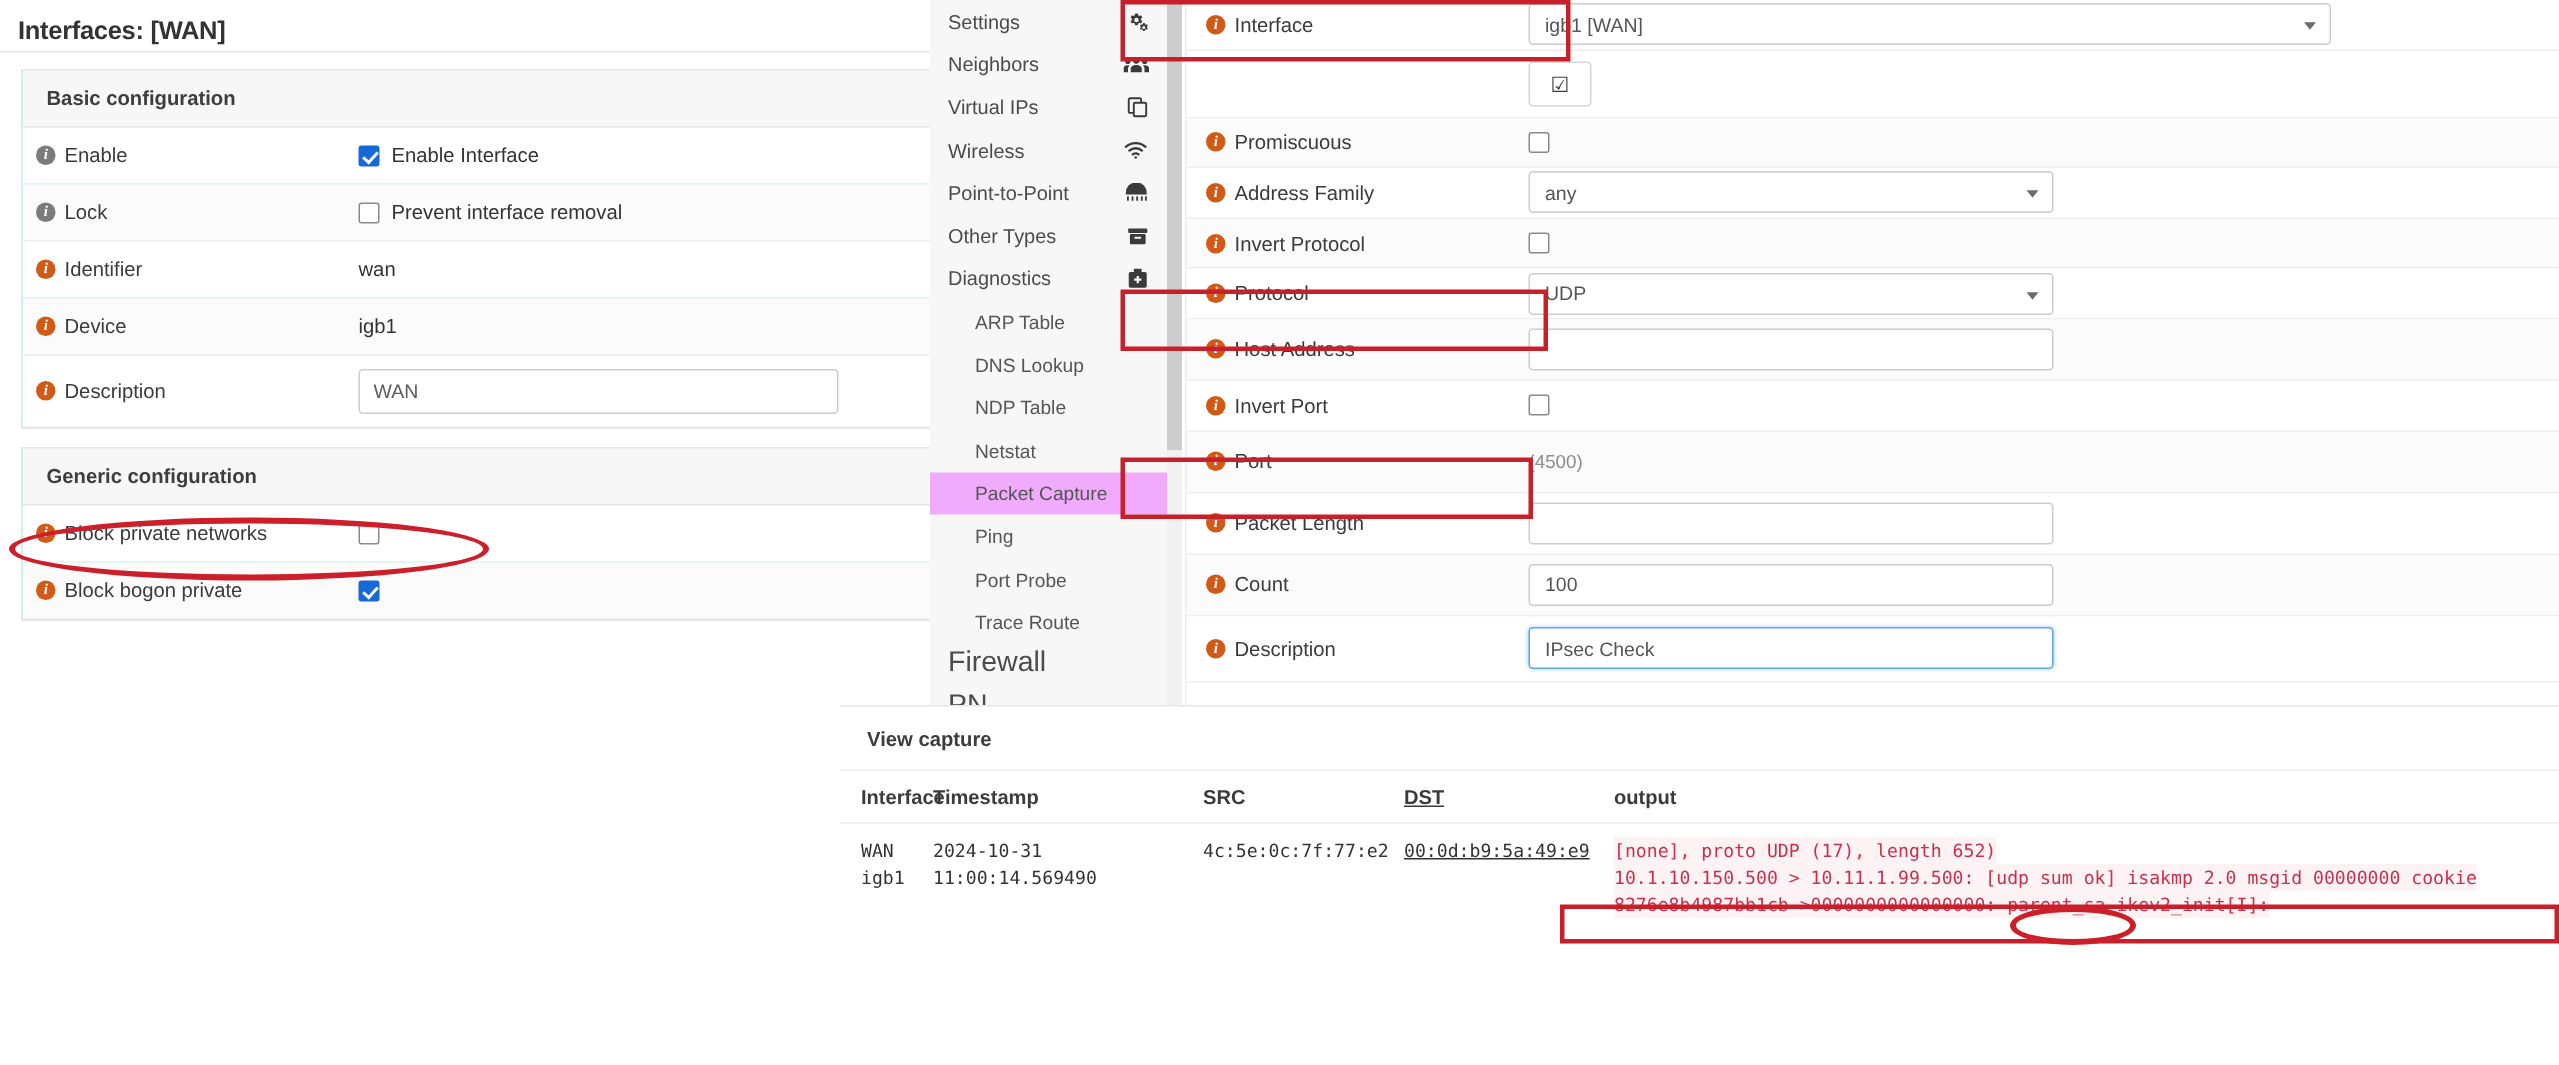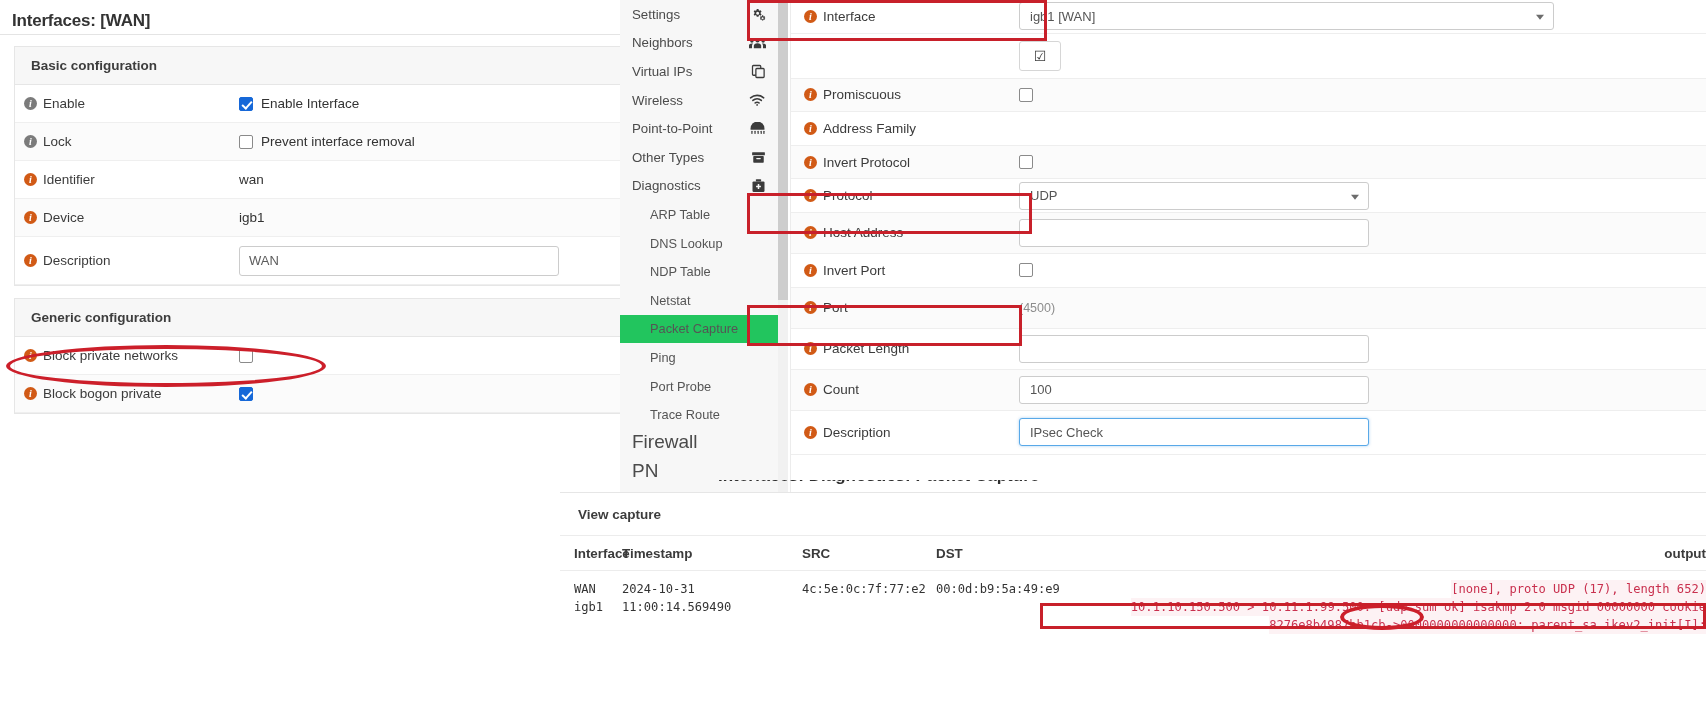--- a/index.html
+++ b/index.html
@@ -65,21 +65,21 @@
   
   .nav-col {
     position:absolute; left:620px; top:0; width:160px; height:492px;
     background:#f7f7f7; overflow:hidden;
   }
   .nav-item {
     display:flex; align-items:center; justify-content:space-between;
     height:28.6px; padding: 0 14px 0 12px; font-size:13.3px; color:#4b4b4b;
   }
   .nav-item.sub { padding-left: 30px; font-size:12.8px; color:#555; }
-  .nav-item.active { background:#22c55e; }
+  .nav-item.active { background:#f0abfc; }
   .nav-item .nico { color:#3b3b3b; display:flex; align-items:center; }
   .nav-foot { font-size:19px; color:#4b4b4b; padding:0 0 0 12px; height:28.6px; display:flex; align-items:flex-start; }
 
   
   .nav-scroll {
     position:absolute; left:778px; top:0; width:10px; height:492px; background:#f1f1f1;
   }
   .nav-scroll .thumb {
     position:absolute; left:0; top:0; width:10px; height:300px; background:#cdcdcd; border-radius:0;
   }
@@ -122,38 +122,38 @@
 
   
   .ghost-head {
     position:absolute; left:718px; top:480px; width:700px; height:24px;
     font-size:17px; font-weight:bold; color:#2f2f2f; overflow:hidden;
     white-space:nowrap;
   }
   .ghost-head span { display:block; margin-top:-14px; }
 
   .bottom-panel {
-    position:absolute; left:560px; top:492px; width:1146px; height:218px;
+    position:absolute; left:560px; top:470px; width:1146px; height:218px;
     background:#fff; border-top:1px solid #e6e6e6;
   }
   .bottom-title {
     font-size:13.5px; font-weight:bold; color:#3d3d3d; padding:14px 0 13px 18px;
     border-bottom:1px solid #ececec;
   }
   .cap-table { width:100%; font-size:13px; }
   .cap-head {
     display:flex; font-weight:bold; color:#3b3b3b; font-size:13.4px;
     padding:10px 0 9px 0; border-bottom:1px solid #ececec;
   }
   .cap-body { display:flex; padding-top:9px; }
   .c-if   { width:62px; flex:0 0 62px; padding-left:14px; }
   .c-ts   { width:180px; flex:0 0 180px; }
   .c-src  { width:134px; flex:0 0 134px; }
-  .c-dst  { width:140px; flex:0 0 140px; }
-  .c-out  { flex:1;text-align:right; }
+  .c-dst  { width:140px; flex:0 0 140px;text-decoration:underline; }
+  .c-out  { flex:1; }
   .mono { font-family:"DejaVu Sans Mono", monospace; font-size:12.1px; color:#333; line-height:18px; }
   .out-line { font-family:"DejaVu Sans Mono", monospace; font-size:12.1px; line-height:18px;
               color:#c9304e; background:#fdf2f4; display:inline-block; }
 
   
   .anno { position:absolute; pointer-events:none; }
   .box { border:3px solid #c8202a; }
   .ellipse { border:4px solid #cc1f2a; border-radius:50%; }
 </style>
 </head>
@@ -394,20 +394,26 @@
       <div class="fval">
         <span class="cb"></span>
       </div>
     </div>
 
     <div class="frow">
       <div class="flbl">
         <span class="ico-i">i</span>
         <span>Address Family</span>
       </div>
+      <div class="fval">
+        <div class="select" style="width:350px">
+          <span>any</span>
+          <span class="caret"></span>
+        </div>
+      </div>
     </div>
 
     <div class="frow shade">
       <div class="flbl">
         <span class="ico-i">i</span>
         <span>Invert Protocol</span>
       </div>
       <div class="fval">
         <span class="cb"></span>
       </div>

